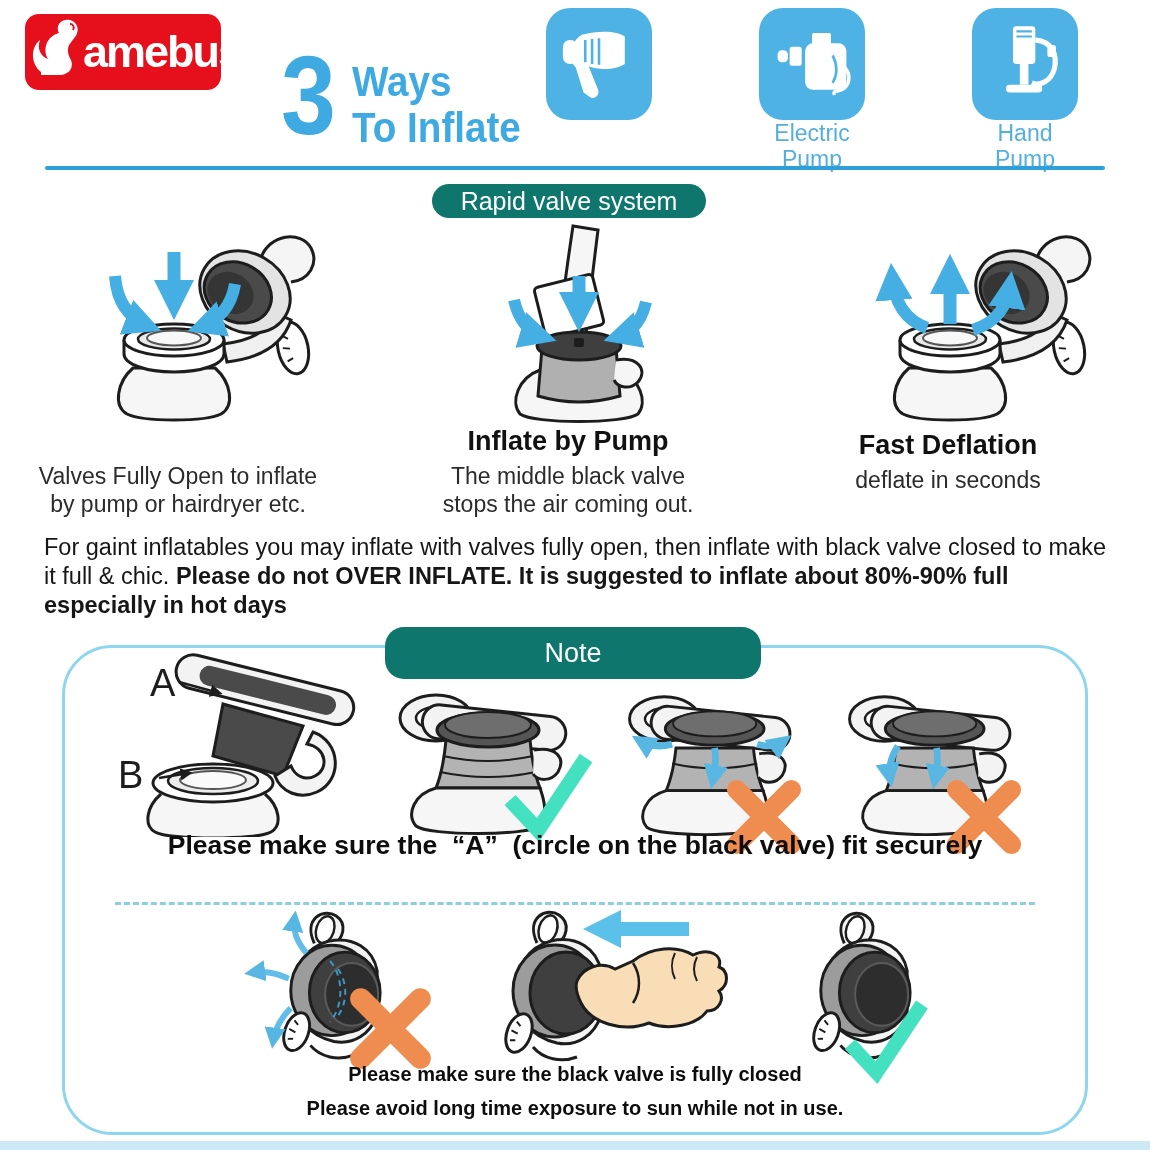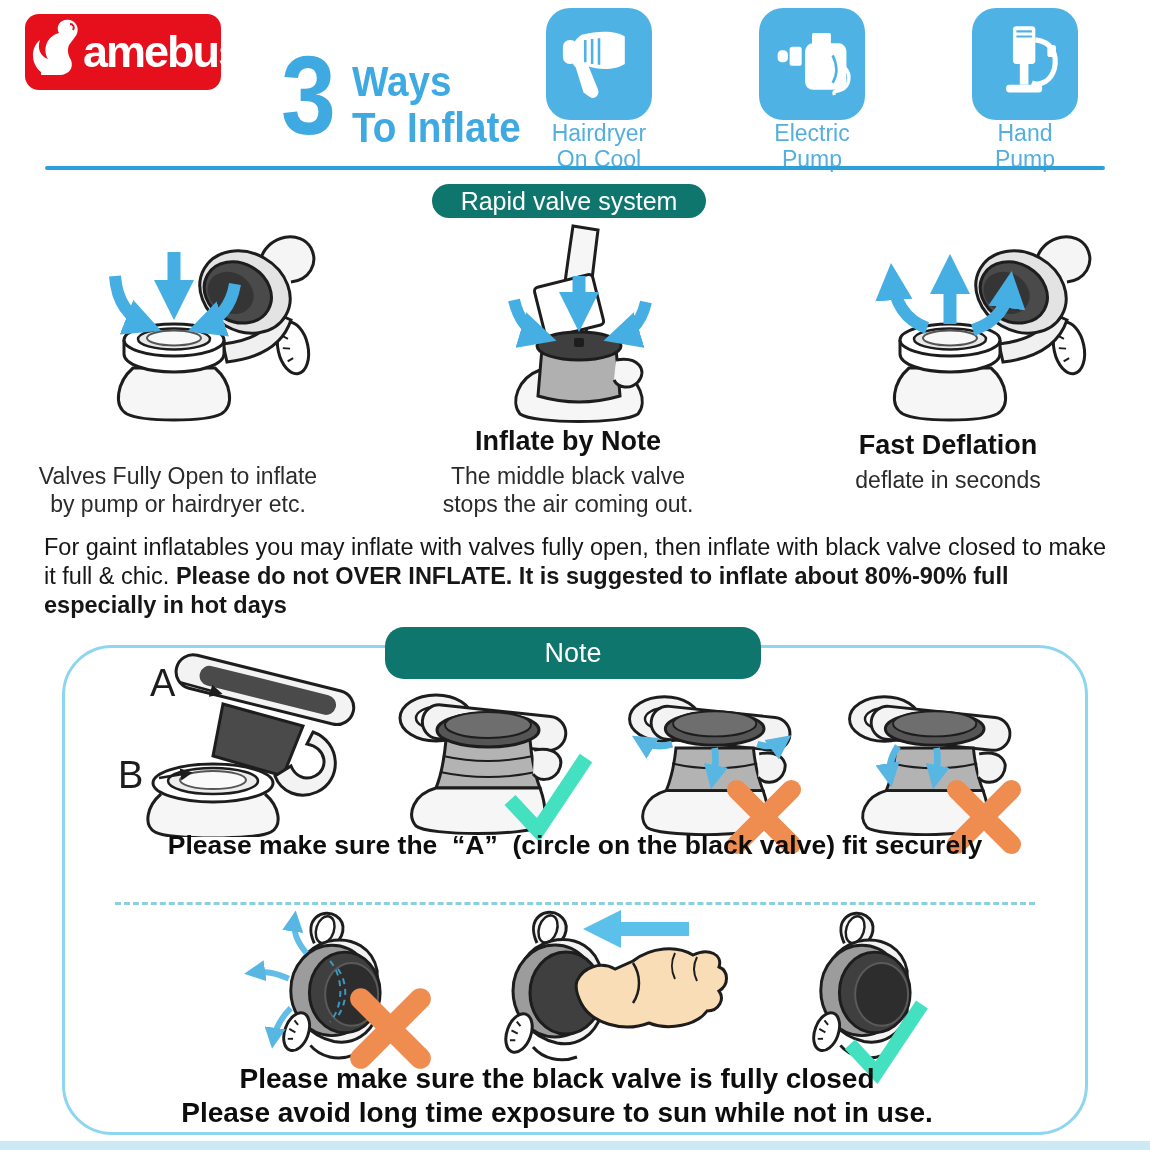--- a/index.html
+++ b/index.html
@@ -36,21 +36,21 @@
   .caption-desc  { font-size:23px; color:#2b2b2b; text-align:center; line-height:28px; }
 
   .advisory { left:44px; top:533px; width:1068px; font-size:23.5px; line-height:29px; color:#161616; }
   .advisory b { font-weight:700; }
 
   .note-box { left:62px; top:645px; width:1026px; height:490px; border:3px solid #8ED6EF; border-radius:50px; }
   .dashed-sep { left:115px; top:902px; width:920px; height:0; border-top:3px dashed #8CCFDF; }
 
   .note-text { width:1026px; left:62px; font-size:26.5px; font-weight:600; color:#0d0d0d;
                text-align:center; white-space:pre; }
-  .bottom-text { width:1026px; left:44px; font-size:28px; font-weight:600; color:#0d0d0d; text-align:center; }
+  .bottom-text { width:1026px; left:62px; font-size:20px; font-weight:600; color:#0d0d0d; text-align:center; }
 
   .ab-label { font-size:38px; font-weight:400; color:#1d1d1d; z-index:4; }
 
   .footer-bar { left:0; top:1141px; width:1150px; height:9px; background:#CDE9F5; }
 </style>
 </head>
 <body>
 
 <svg width="0" height="0" style="position:absolute" aria-hidden="true">
   <defs>
@@ -82,24 +82,20 @@
   <div class="abs title-l1">Ways</div>
   <div class="abs title-l2">To Inflate</div>
 
   <div class="abs tile" style="left:546px">
     <svg viewBox="0 0 100 100">
       <path d="M30,16 C52,10 72,12 80,18 L80,50 C72,56 52,58 38,53 L49,80 C51,87 44,92 39,88 L32,83 23,54 C14,46 16,24 30,16 Z" fill="#fff"></path>
       <rect x="8" y="22" width="17" height="28" rx="8" fill="#fff"></rect>
       <path d="M34,22 L34,48 M42,21 L42,50 M50,20 L50,51" stroke="#4EB2E5" stroke-width="3"></path>
     </svg>
   </div>
-  <div class="abs tile-label" style="left:524px">
-    <span>Hairdryer</span>
-    <span>On Cool</span>
-  </div>
 
   <div class="abs tile" style="left:759px">
     <svg viewBox="0 0 100 100">
       <rect x="42" y="26" width="48" height="54" rx="9" fill="#fff"></rect>
       <rect x="50" y="14" width="22" height="16" rx="2" fill="#fff"></rect>
       <rect x="24" y="30" width="14" height="22" rx="3" fill="#fff"></rect>
       <rect x="10" y="34" width="12" height="14" rx="5" fill="#fff"></rect>
       <path d="M74,40 C80,52 80,62 74,72" fill="none" stroke="#4EB2E5" stroke-width="3"></path>
       <path d="M88,54 C96,62 94,76 84,80 C78,83 74,80 76,86" fill="none" stroke="#fff" stroke-width="4"></path>
     </svg>
@@ -192,21 +188,21 @@
       <path d="M81,100 L81,44" fill="none" stroke="#45AEE3" stroke-width="13" marker-end="url(#ahb)"></path>
       <path d="M58,104 C36,96 25,78 23,52" fill="none" stroke="#45AEE3" stroke-width="12" marker-end="url(#ahb)"></path>
       <path d="M104,106 C128,98 138,83 141,60" fill="none" stroke="#45AEE3" stroke-width="12" marker-end="url(#ahb)"></path>
     </g>
   </svg>
 
   <div class="abs caption-desc" style="left:28px;top:462px;width:300px">
     <span style="display:block">Valves Fully Open to inflate</span>
     <span style="display:block">by pump or hairdryer etc.</span>
   </div>
-  <div class="abs caption-title" style="left:418px;top:426px;width:300px">Inflate by Note</div>
+  <div class="abs caption-title" style="left:418px;top:426px;width:300px">Inflate by Pump</div>
   <div class="abs caption-desc" style="left:418px;top:462px;width:300px">
     <span style="display:block">The middle black valve</span>
     <span style="display:block">stops the air coming out.</span>
   </div>
   <div class="abs caption-title" style="left:798px;top:430px;width:300px">Fast Deflation</div>
   <div class="abs caption-desc" style="left:798px;top:466px;width:300px">
     <span style="display:block">deflate in seconds</span>
   </div>
 
   <div class="abs advisory">

